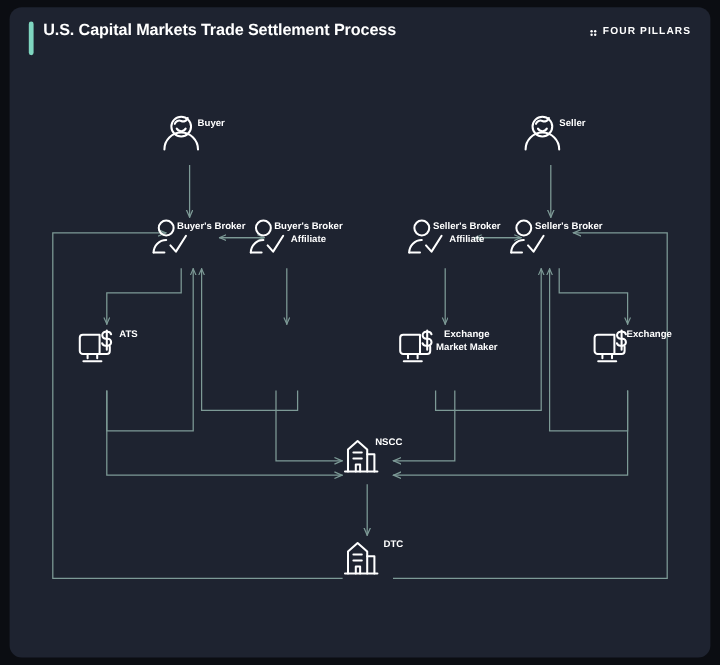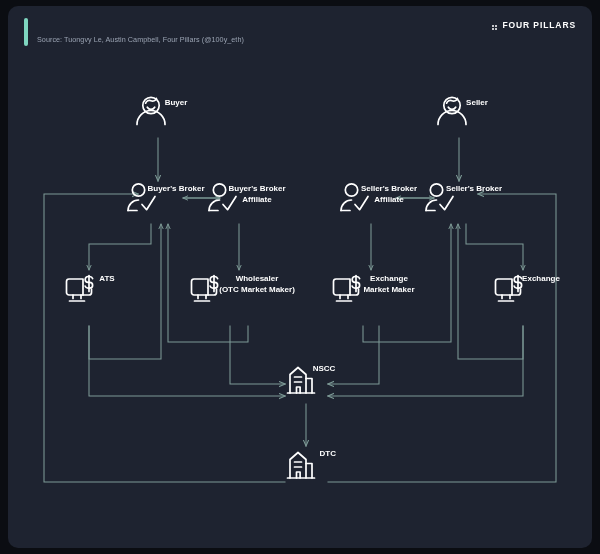--- a/index.html
+++ b/index.html
@@ -47,21 +47,21 @@
     text-align:center;line-height:10.5px;white-space:nowrap;margin-left:36px;
   }
 </style>
 </head>
 <body>
 
 <div id="card">
 
   <div id="header">
     <div id="accent-bar"></div>
-    <div id="subtitle">Source: Tuongvy Le, Austin Campbell, Four Pillars (@100y_eth)</div>
+    <div id="title">U.S. Capital Markets Trade Settlement Process</div>
     <div id="brand">
       <span id="brand-dots">
         <i></i>
           <i></i>
           <i></i>
           <i></i>
       </span>
       <span id="brand-text">FOUR PILLARS</span>
     </div>
   </div>
@@ -201,62 +201,48 @@
           <path d="M14 25v3.5"></path>
             <path d="M22 25v3.5"></path>
           <path d="M10.5 31h15"></path>
           <path d="M30 5.5v16"></path>
           <path d="M33.6 8.6a3.1 3.1 0 0 0-3.1-2.1h-1.4a2.9 2.9 0 0 0 0 5.8h1.6a2.9 2.9 0 0 1 0 5.8h-1.5a3.1 3.1 0 0 1-3.1-2.1"></path>
         </g>
       </svg>
       <div class="lbl">ATS</div>
     </div>
 
-    <div class="node" style="left:176px;top:216px;width:110px;">
+
+    <div class="node" style="left:318px;top:216px;width:90px;">
       <svg class="glyph" viewBox="0 0 46 40">
         <g fill="none" stroke="#ffffff" stroke-width="1.7" stroke-linecap="round" stroke-linejoin="round">
           <path d="M10 9h14v16H10a2.5 2.5 0 0 1-2.5-2.5V11.5A2.5 2.5 0 0 1 10 9z"></path>
           <path d="M24 25h6a2.5 2.5 0 0 0 2.5-2.5V19"></path>
           <path d="M14 25v3.5"></path>
             <path d="M22 25v3.5"></path>
           <path d="M10.5 31h15"></path>
           <path d="M30 5.5v16"></path>
           <path d="M33.6 8.6a3.1 3.1 0 0 0-3.1-2.1h-1.4a2.9 2.9 0 0 0 0 5.8h1.6a2.9 2.9 0 0 1 0 5.8h-1.5a3.1 3.1 0 0 1-3.1-2.1"></path>
         </g>
       </svg>
-      <div class="lbl">Wholesaler<br>(OTC Market Maker)</div>
-    </div>
-
-    <div class="node" style="left:318px;top:216px;width:90px;">
+      <div class="lbl">Exchange<br>Market Maker</div>
+    </div>
+
+    <div class="node" style="left:480px;top:216px;width:70px;">
       <svg class="glyph" viewBox="0 0 46 40">
         <g fill="none" stroke="#ffffff" stroke-width="1.7" stroke-linecap="round" stroke-linejoin="round">
           <path d="M10 9h14v16H10a2.5 2.5 0 0 1-2.5-2.5V11.5A2.5 2.5 0 0 1 10 9z"></path>
           <path d="M24 25h6a2.5 2.5 0 0 0 2.5-2.5V19"></path>
           <path d="M14 25v3.5"></path>
             <path d="M22 25v3.5"></path>
           <path d="M10.5 31h15"></path>
           <path d="M30 5.5v16"></path>
           <path d="M33.6 8.6a3.1 3.1 0 0 0-3.1-2.1h-1.4a2.9 2.9 0 0 0 0 5.8h1.6a2.9 2.9 0 0 1 0 5.8h-1.5a3.1 3.1 0 0 1-3.1-2.1"></path>
         </g>
       </svg>
-      <div class="lbl">Exchange<br>Market Maker</div>
-    </div>
-
-    <div class="node" style="left:480px;top:216px;width:70px;">
-      <svg class="glyph" viewBox="0 0 46 40">
-        <g fill="none" stroke="#ffffff" stroke-width="1.7" stroke-linecap="round" stroke-linejoin="round">
-          <path d="M10 9h14v16H10a2.5 2.5 0 0 1-2.5-2.5V11.5A2.5 2.5 0 0 1 10 9z"></path>
-          <path d="M24 25h6a2.5 2.5 0 0 0 2.5-2.5V19"></path>
-          <path d="M14 25v3.5"></path>
-            <path d="M22 25v3.5"></path>
-          <path d="M10.5 31h15"></path>
-          <path d="M30 5.5v16"></path>
-          <path d="M33.6 8.6a3.1 3.1 0 0 0-3.1-2.1h-1.4a2.9 2.9 0 0 0 0 5.8h1.6a2.9 2.9 0 0 1 0 5.8h-1.5a3.1 3.1 0 0 1-3.1-2.1"></path>
-        </g>
-      </svg>
       <div class="lbl">Exchange</div>
     </div>
 
     <div class="node" style="left:268px;top:306px;width:60px;">
       <svg class="glyph" viewBox="0 0 46 40">
         <g fill="none" stroke="#ffffff" stroke-width="1.7" stroke-linecap="round" stroke-linejoin="round">
           <path d="M14 33V14.5L22 7.5l8 7V33"></path>
           <path d="M30 18.5h6V33"></path>
           <path d="M11.5 33h27"></path>
           <path d="M18.5 17h7"></path>

